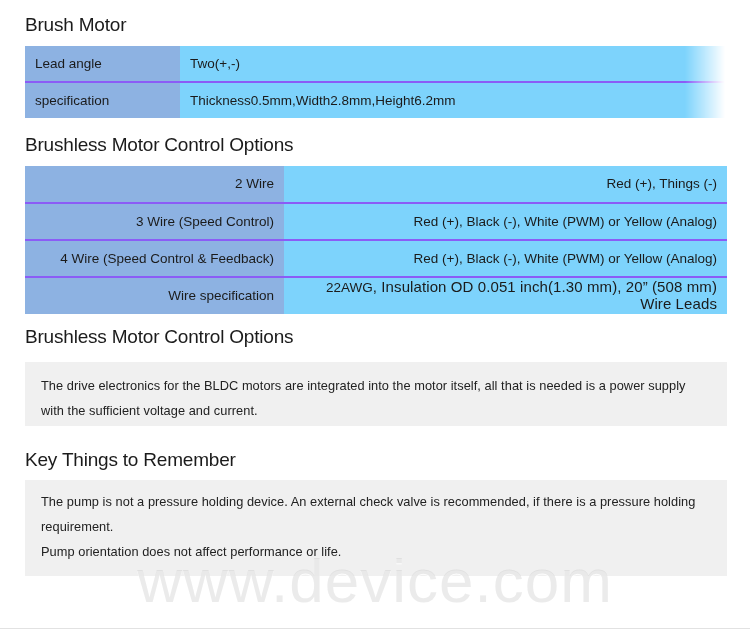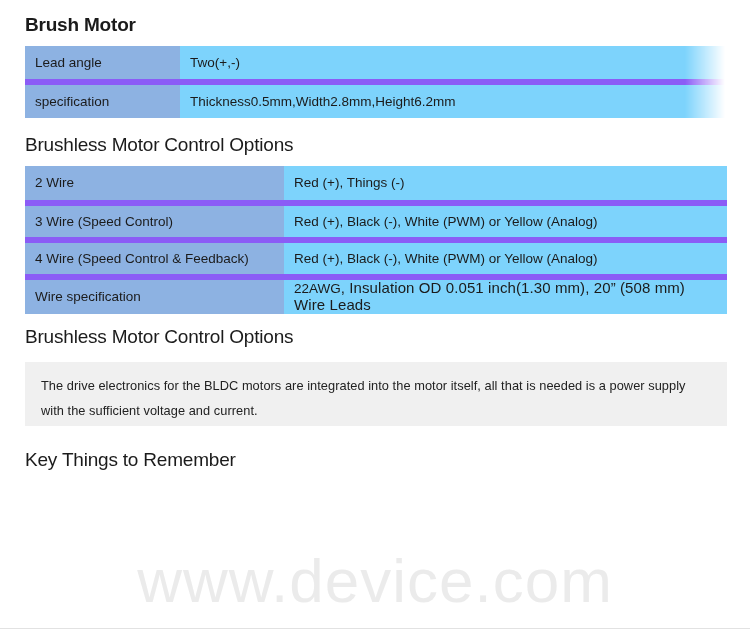--- a/index.html
+++ b/index.html
@@ -40,21 +40,21 @@
     position: absolute;
     border-collapse: collapse;
     table-layout: fixed;
   }
   .spec-table td {
     padding: 0 10px;
     vertical-align: middle;
     font-size: 13.5px;
     line-height: 16px;
     color: #1b1b1b;
-    border-bottom: 6px solid #8b5cf6;
+    border-bottom: 2px solid #8b5cf6;
   }
   .spec-table tr:last-child td {
     border-bottom: none;
   }
   td.key-cell {
     background: #8db2e2;
   }
   td.val-cell {
     background: #7dd3fc;
   }
@@ -69,21 +69,21 @@
   }
   #table-brush-motor td.key-cell { width: 135px; }
   #table-brush-motor tr { height: 36px; }
 
   #table-control-options {
     left: 25px;
     top: 166px;
     width: 702px;
   }
   #table-control-options td.key-cell { width: 239px; }
-  #table-control-options tr { height: 37px; }
+  #table-control-options tr { height: 37px; text-align: right; }
 
   .awg-lead {
     font-size: 13.5px;
   }
   .awg-rest {
     font-size: 15px;
     letter-spacing: 0.1px;
   }
 
   
@@ -141,21 +141,21 @@
     width: 750px;
     height: 1px;
     background: #e2e2e2;
   }
 </style>
 </head>
 <body>
 
 <div class="page">
 
-  <div class="section-heading" style="top:14px;font-weight:bold;">Brush Motor</div>
+  <div class="section-heading" style="top:14px;">Brush Motor</div>
 
   <table class="spec-table" id="table-brush-motor">
     <tbody>
       <tr>
         <td class="key-cell">Lead angle</td>
         <td class="val-cell">Two(+,-)</td>
       </tr>
       <tr>
         <td class="key-cell">specification</td>
         <td class="val-cell">Thickness0.5mm,Width2.8mm,Height6.2mm</td>
@@ -189,18 +189,22 @@
   </table>
 
   <div class="section-heading" style="top:326px;">Brushless Motor Control Options</div>
 
   <div class="note-panel" id="note-bldc">
     <p>The drive electronics for the BLDC motors are integrated into the motor itself, all that is needed is a power supply with the sufficient voltage and current.</p>
   </div>
 
   <div class="section-heading" style="top:449px;">Key Things to Remember</div>
 
+  <div class="note-panel" id="note-key-things">
+    <p>The pump is not a pressure holding device. An external check valve is recommended, if there is a pressure holding requirement.</p>
+    <p>Pump orientation does not affect performance or life.</p>
+  </div>
 
   <div class="watermark">www.device.com</div>
 
   <div class="bottom-rule"></div>
 
 </div>
 
 </body></html>

